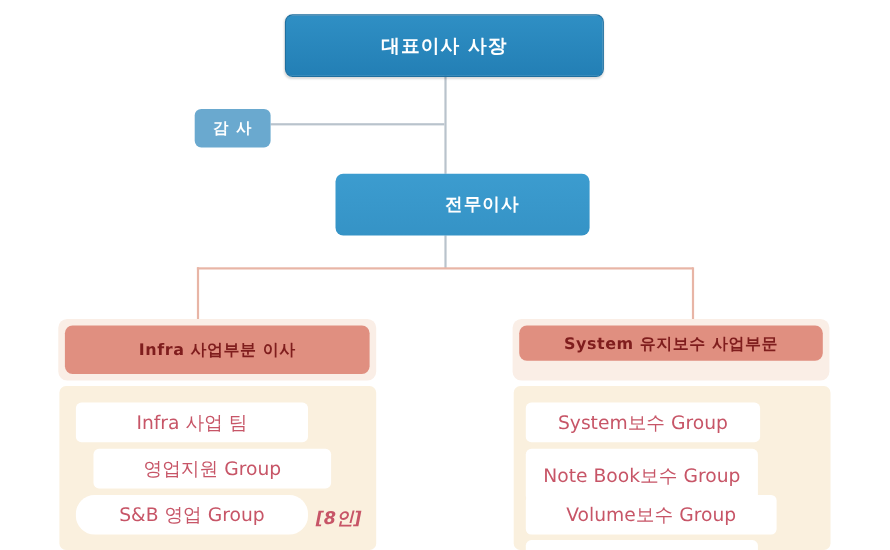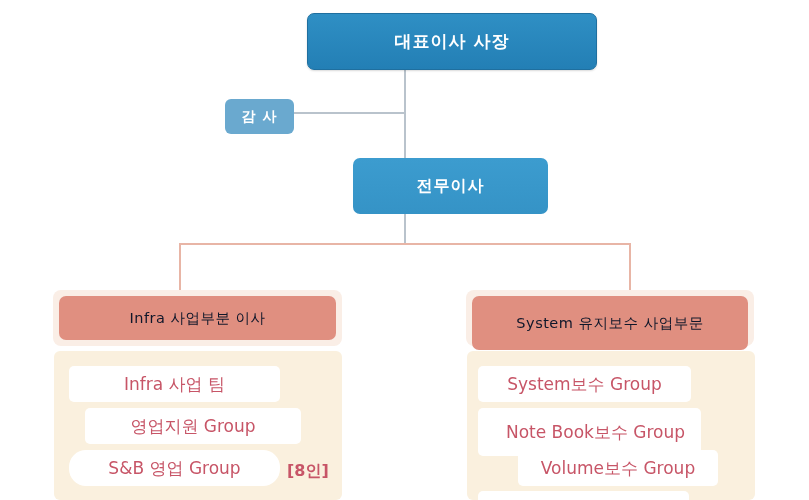--- a/index.html
+++ b/index.html
@@ -4,31 +4,31 @@
 <style>
   html, body { margin:0; padding:0; }
   body { width:809px; height:500px; background:#ffffff; position:relative; overflow:hidden;
          font-family:"DejaVu Sans", sans-serif; }
   .line-v { position:absolute; width:2px; }
   .line-h { position:absolute; height:2px; }
   .gray { background:#b9c3cc; }
   .salmon { background:#e8b5a6; }
 
   .blue-box { position:absolute; border-radius:7px; color:#fff; font-weight:bold;
-              display:flex; align-items:center; justify-content:center; letter-spacing:1px;margin-left:48px; }
+              display:flex; align-items:center; justify-content:center; letter-spacing:1px; }
   #ceo { left:259px; top:13px; width:288px; height:55px;
          background:linear-gradient(#2f8fc4,#237fb5); border:1px solid #1f6f9f; font-size:17px;
          box-shadow:0 1px 2px rgba(0,0,0,0.15); }
   #auditor { left:177px; top:99px; width:69px; height:35px; background:#6aa9cf; font-size:14px;
              border-radius:6px; }
   #exec { left:305px; top:158px; width:195px; height:56px; background:linear-gradient(#3c9ccf,#3593c6);
-          font-size:16px; }
+          font-size:16px;padding-left:36px; }
 
   .div-frame { position:absolute; background:#faeee6; border-radius:8px; }
-  .div-head { position:absolute; background:#e08f80; border-radius:7px; color:#0f172a; font-weight:normal;
+  .div-head { position:absolute; background:#e08f80; border-radius:7px; color:#7f1d1d; font-weight:bold;
               font-size:14.5px; display:flex; align-items:center; justify-content:center; letter-spacing:0.5px; }
   .panel { position:absolute; background:#faf0de; border-radius:6px; }
   .team { position:absolute; background:#ffffff; border-radius:5px; color:#c75567;
           font-size:17px; display:flex; align-items:center; justify-content:center; }
   .headcount { position:absolute; color:#c75567; font-size:16px; font-weight:bold; }
 </style>
 </head>
 <body>
 
 <div class="line-v gray" style="left:404px; top:68px; height:90px;"></div>
@@ -55,31 +55,31 @@
 <div class="panel" style="left:54px; top:351px; width:288px; height:149px;"></div>
 <div class="team" style="left:69px; top:366px; width:211px; height:36px;">
   <span>Infra 사업 팀</span>
 </div>
 <div class="team" style="left:69px; top:408px; width:216px; height:36px;margin-left:16px;">
   <span>영업지원 Group</span>
 </div>
 <div class="team" style="left:69px; top:450px; width:211px; height:36px;border-radius:17px;">
   <span>S&amp;B 영업 Group</span>
 </div>
-<div class="headcount" style="left:287px; top:461px;">[8인]</div>
+<div class="headcount" style="left:287px; top:461px;font-style:italic;">[8인]</div>
 
 <div class="div-frame" style="left:466px; top:290px; width:288px; height:56px;"></div>
-<div class="div-head" style="left:472px; top:296px; width:276px; height:54px;">
+<div class="div-head" style="left:472px; top:296px; width:276px; height:32px;">
   <span>System 유지보수 사업부문</span>
 </div>
 <div class="panel" style="left:467px; top:351px; width:288px; height:149px;"></div>
 <div class="team" style="left:478px; top:366px; width:213px; height:36px;">
   <span>System보수 Group</span>
 </div>
-<div class="team" style="left:478px; top:408px; width:211px; height:48px;padding-left:12px;">
+<div class="team" style="left:478px; top:408px; width:211px; height:48px;">
   <span>Note Book보수 Group</span>
 </div>
-<div class="team" style="left:478px; top:450px; width:200px; height:36px;margin-left:40px;">
+<div class="team" style="left:478px; top:450px; width:228px; height:36px;">
   <span>Volume보수 Group</span>
 </div>
 <div class="team" style="left:478px; top:491px; width:211px; height:36px;">
   <span></span>
 </div>
 
 </body></html>

